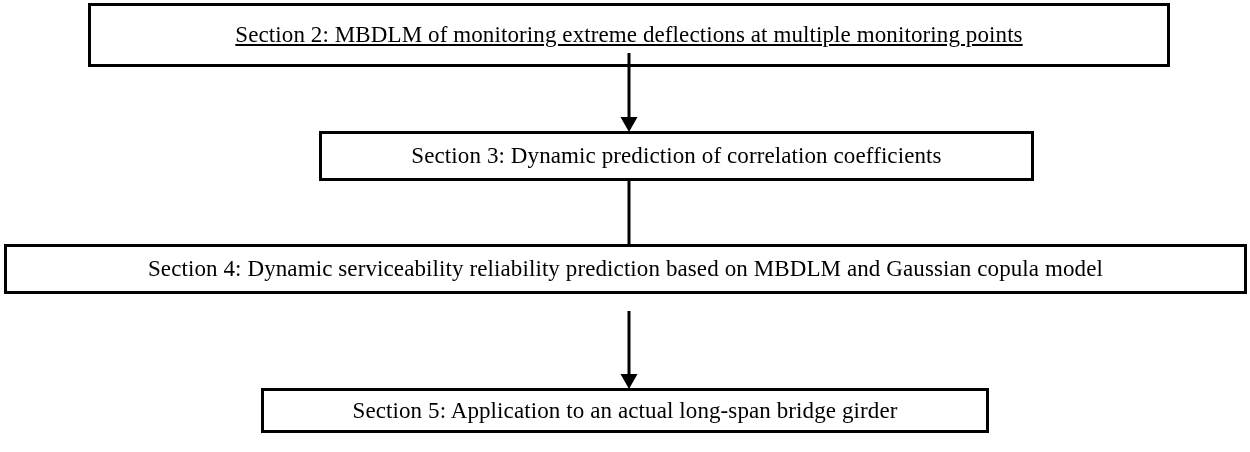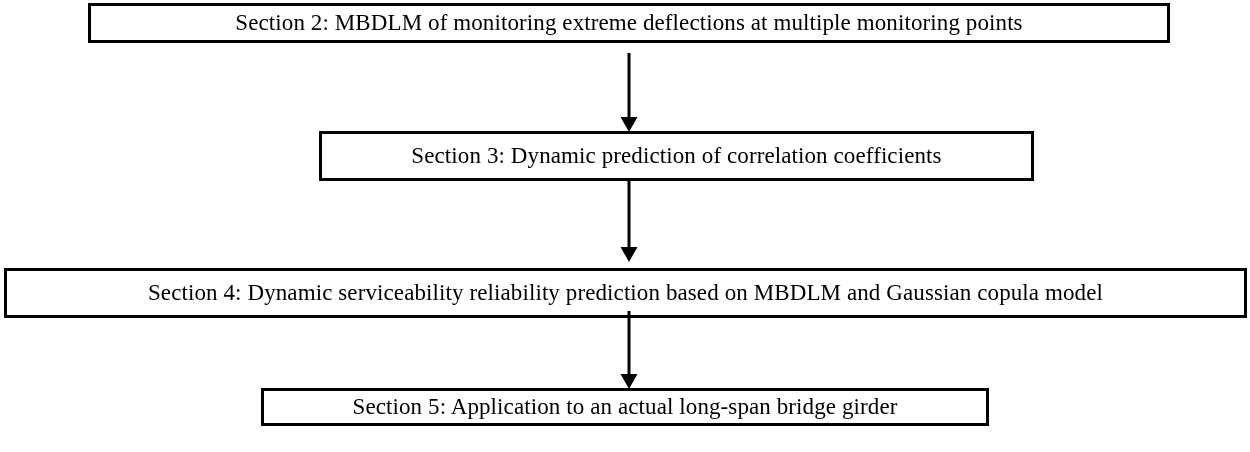--- a/index.html
+++ b/index.html
@@ -27,24 +27,24 @@
   }
   .node-label {
     font-family: "Liberation Serif", "DejaVu Serif", serif;
     font-size: 23px;
     line-height: 1.1;
     letter-spacing: 0.1px;
     white-space: nowrap;
     color: #000000;
   }
   
-  #node-1 { left: 88px;  top: 3px;   width: 1082px; height: 40px; }
+  #node-1 { left: 88px;  top: 3px;   width: 1082px; height: 64px; text-decoration: underline; }
   #node-2 { left: 271px; top: 131px; width: 715px;  height: 50px; margin-left: 48px; }
-  #node-3 { left: 4px;   top: 268px; width: 1243px; height: 50px; }
-  #node-4 { left: 261px; top: 388px; width: 728px;  height: 38px; }
+  #node-3 { left: 4px;   top: 244px; width: 1243px; height: 50px; }
+  #node-4 { left: 261px; top: 388px; width: 728px;  height: 45px; }
 
   .arrow {
     position: absolute;
     left: 620px;
     width: 18px;
   }
   .arrow svg { display: block; }
   #arrow-1 { top: 53px;  height: 79px; }
   #arrow-2 { top: 181px; height: 81px; }
   #arrow-3 { top: 311px; height: 78px; }

